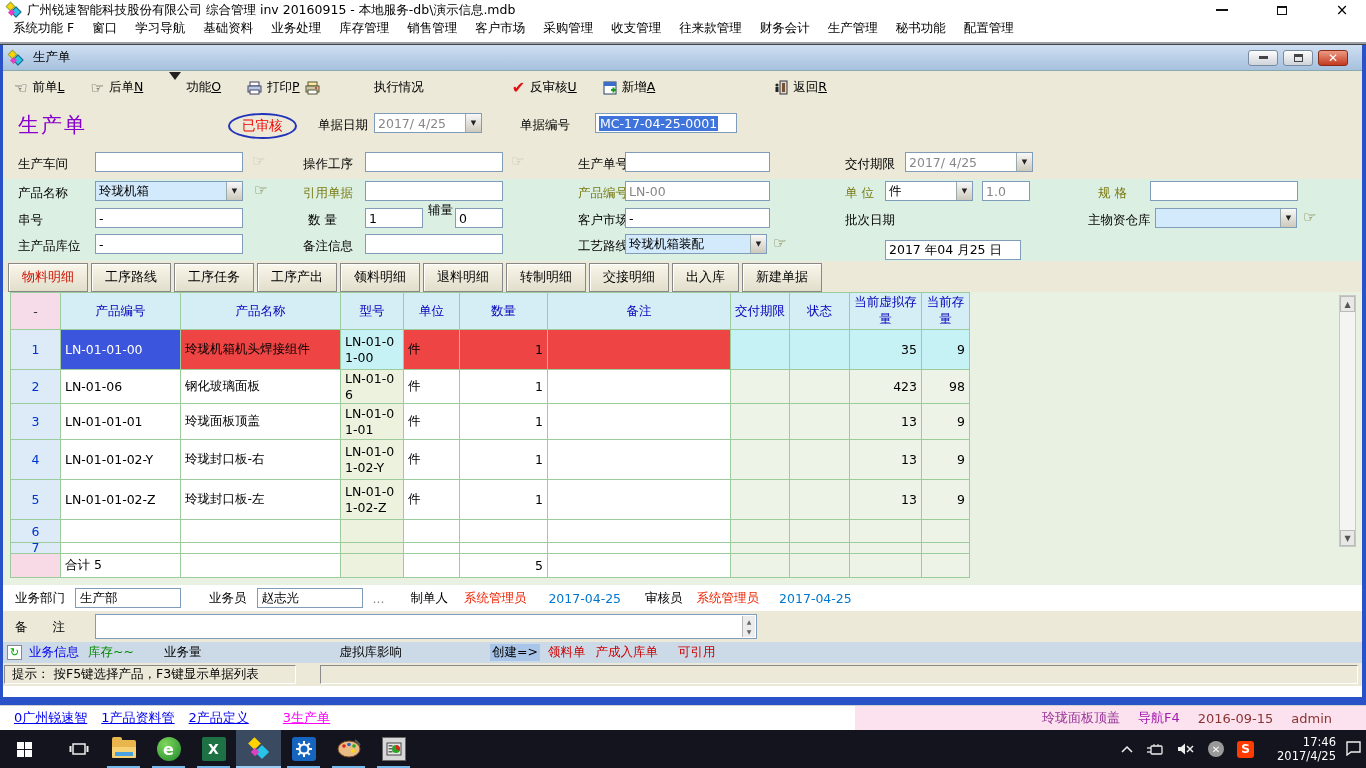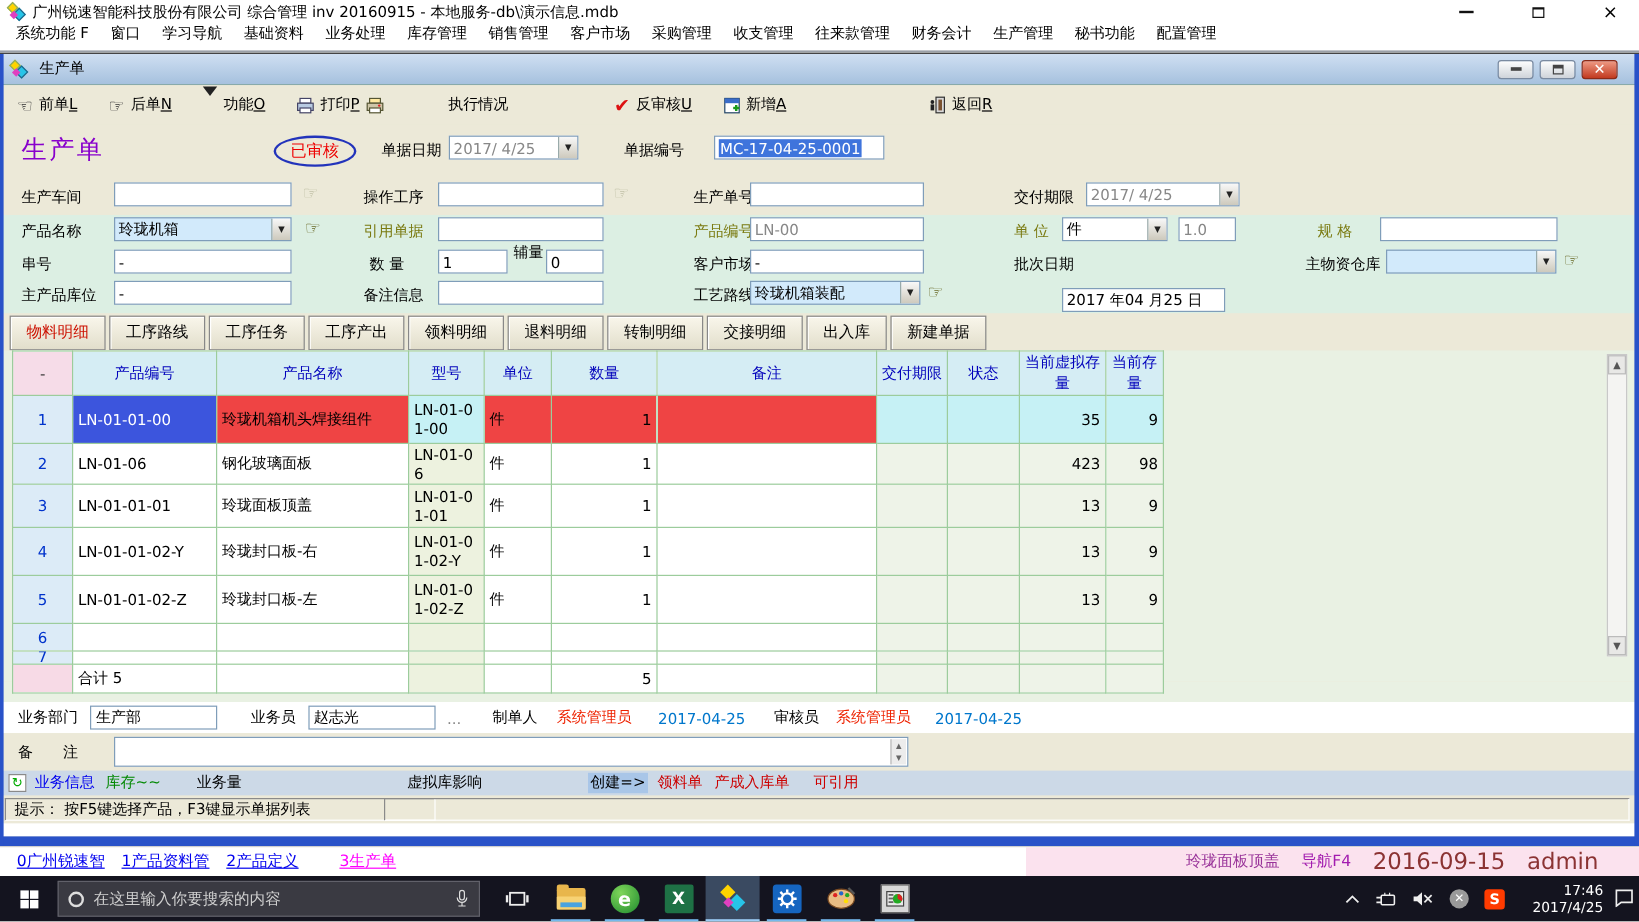--- a/index.html
+++ b/index.html
@@ -116,21 +116,21 @@
   .whitestrip{height:11px;background:#fff;}
   .bluestrip{height:9px;background:#2952c8;}
 
   
   .bottombar{position:relative;height:25px;background:#fff;display:flex;align-items:center;border-top:1px solid #cfcfcf;font-size:13px;}
   .blink{color:#0000ee;text-decoration:underline;margin-left:14px;white-space:nowrap;}
   .blink.active{color:#ff00ff;margin-left:34px;}
   .pinkpanel{position:absolute;left:855px;right:0;top:0;bottom:0;background:#fbe2ee;display:flex;align-items:center;justify-content:flex-end;gap:18px;padding-right:34px;white-space:nowrap;}
   .prodname{color:#993399;font-size:13px;}
   .navf4{color:#a21caf;font-size:13px;}
-  .maroon{color:#8b3333;font-size:19px;}
+  .maroon{color:#8b3333;font-size:13px;}
 
   
   .taskbar{position:relative;height:38px;background:#14141f;display:flex;align-items:stretch;color:#eee;}
   .startbtn{width:48px;display:flex;align-items:center;justify-content:center;}
   .winlogo{display:grid;grid-template-columns:7px 7px;grid-template-rows:7px 7px;gap:1px;}
   .winlogo i{background:#fff;display:block;}
   .searchbox{width:352px;margin:4px 0;background:#3a3a42;border:1px solid #61616a;display:flex;align-items:center;padding:0 8px;gap:8px;}
   .scircle{width:13px;height:13px;border:2px solid #ddd;border-radius:50%;}
   .sph{color:#cfcfcf;font-size:13px;white-space:nowrap;overflow:hidden;flex:1;}
   .tvslot,.islot{width:45px;display:flex;align-items:center;justify-content:center;position:relative;}
@@ -541,21 +541,21 @@
       <span class="grn" style="margin-left:9px;">库存~~</span>
       <span style="margin-left:30px;">业务量</span>
       <span style="margin-left:138px;">虚拟库影响</span>
       <span class="hilite" style="margin-left:88px;">创建=&gt;</span>
       <span class="rred" style="margin-left:8px;">领料单</span>
       <span class="rred" style="margin-left:10px;">产成入库单</span>
       <span class="rred" style="margin-left:20px;">可引用</span>
     </div>
 
     <div class="statusrow">
-      <span class="spanel" style="left:4px;width:359px;">提示： 按F5键选择产品，F3键显示单据列表</span>
+      <span class="spanel" style="left:4px;width:292px;">提示： 按F5键选择产品，F3键显示单据列表</span>
       <span class="spanel" style="left:320px;right:8px;"></span>
     </div>
 
     <div class="whitestrip"></div>
     <div class="bluestrip"></div>
   </div>
 
   <div class="bottombar">
     <span class="blink">0广州锐速智</span>
     <span class="blink">1产品资料管</span>
@@ -570,30 +570,20 @@
   </div>
 
   <div class="taskbar">
     <div class="startbtn">
       <span class="winlogo">
           <i></i>
           <i></i>
           <i></i>
           <i></i>
         </span>
-    </div>
-    <div class="searchbox">
-      <span class="scircle"></span>
-      <span class="sph">在这里输入你要搜索的内容</span>
-      <svg width="12" height="16">
-          <rect x="4" y="1" width="4" height="8" rx="2" fill="none" stroke="#ddd"></rect>
-          <path d="M2 7 a4 4 0 0 0 8 0" fill="none" stroke="#ddd"></path>
-          <line x1="6" y1="11" x2="6" y2="14" stroke="#ddd"></line>
-          <line x1="3" y1="14" x2="9" y2="14" stroke="#ddd"></line>
-        </svg>
     </div>
     <div class="tvslot" style="margin-left:8px;">
       <svg width="20" height="16">
           <rect x="4" y="3" width="12" height="10" fill="none" stroke="#eee" stroke-width="1.5"></rect>
           <rect x="0.5" y="5" width="2" height="6" fill="#eee"></rect>
           <rect x="17.5" y="5" width="2" height="6" fill="#eee"></rect>
         </svg>
     </div>
     <div class="islot">
       <span class="foldico">

